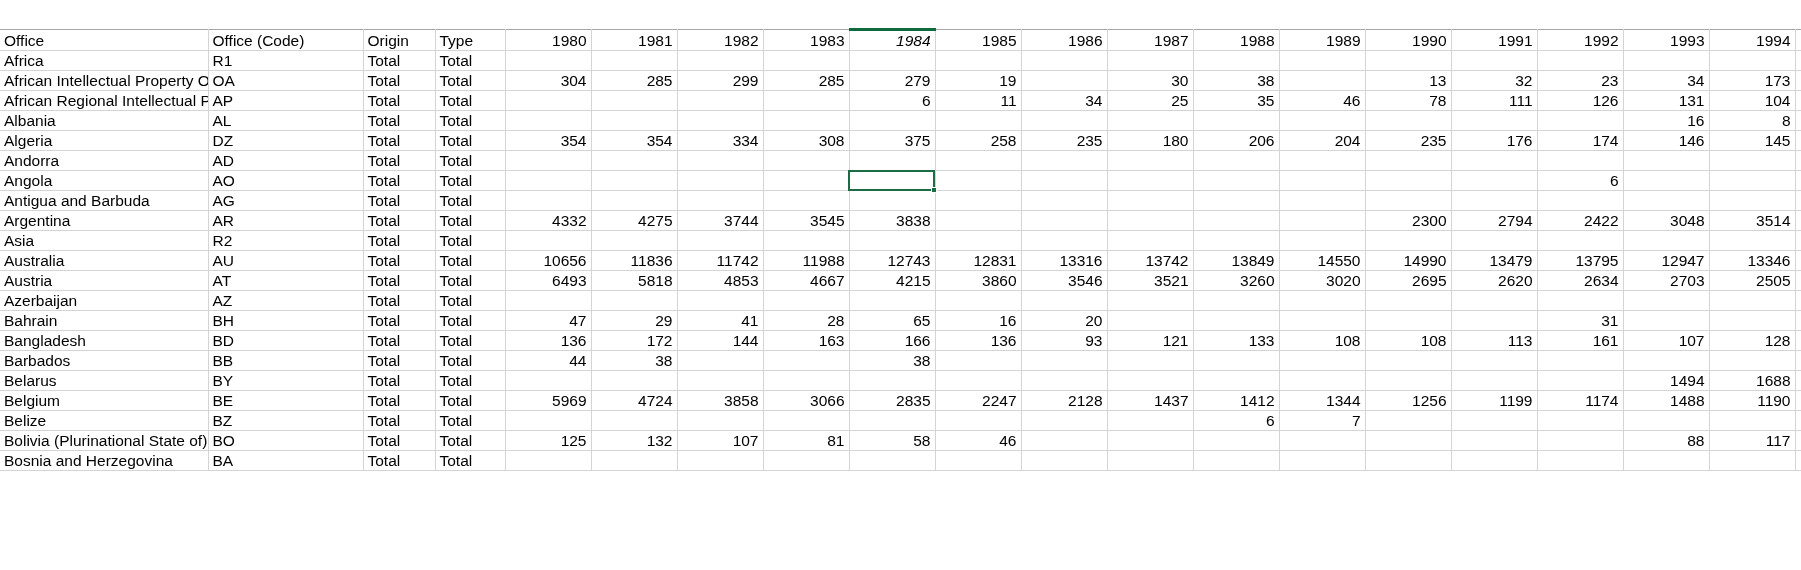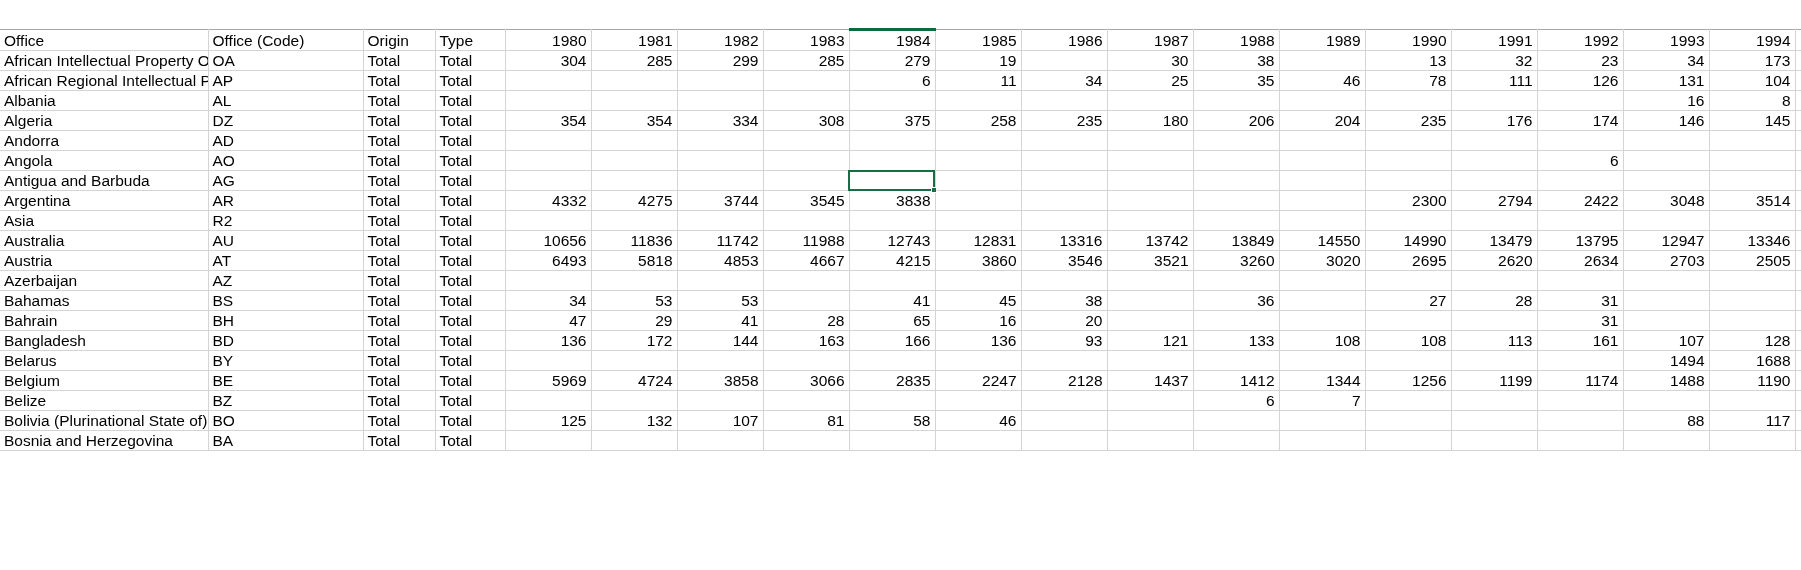--- a/index.html
+++ b/index.html
@@ -50,20 +50,21 @@
   }
   td.txt   { text-align: left;  }
   td.num   { text-align: right; }
   td.clip  { }
   td.tailcell { border-right: none; }
 
   
   td.col-selected {
     border-top: 3px solid #0d6a3d !important;
     padding-top: 0;
+    font-style: italic;
   }
 
   
   #active-cell {
     position: absolute;
     border: 2px solid #1b6b45;
     background: transparent;
     pointer-events: none;
     z-index: 6;
   }
@@ -135,20 +136,42 @@
           <td class="num">1990</td>
           <td class="num">1991</td>
           <td class="num">1992</td>
           <td class="num">1993</td>
           <td class="num">1994</td>
           <td class="tailcell"></td>
         </tr>
     </thead>
     <tbody id="table-body">
         <tr>
+          <td class="txt clip">Africa</td>
+          <td class="txt clip">R1</td>
+          <td class="txt clip">Total</td>
+          <td class="txt clip">Total</td>
+          <td class="num"></td>
+          <td class="num"></td>
+          <td class="num"></td>
+          <td class="num"></td>
+          <td class="num"></td>
+          <td class="num"></td>
+          <td class="num"></td>
+          <td class="num"></td>
+          <td class="num"></td>
+          <td class="num"></td>
+          <td class="num"></td>
+          <td class="num"></td>
+          <td class="num"></td>
+          <td class="num"></td>
+          <td class="num"></td>
+          <td class="tailcell"></td>
+        </tr>
+        <tr>
           <td class="txt clip">African Intellectual Property O</td>
           <td class="txt clip">OA</td>
           <td class="txt clip">Total</td>
           <td class="txt clip">Total</td>
           <td class="num">304</td>
           <td class="num">285</td>
           <td class="num">299</td>
           <td class="num">285</td>
           <td class="num">279</td>
           <td class="num">19</td>
@@ -399,42 +422,20 @@
           <td class="num"></td>
           <td class="num"></td>
           <td class="num"></td>
           <td class="num"></td>
           <td class="num"></td>
           <td class="num"></td>
           <td class="num"></td>
           <td class="tailcell"></td>
         </tr>
         <tr>
-          <td class="txt clip">Bahamas</td>
-          <td class="txt clip">BS</td>
-          <td class="txt clip">Total</td>
-          <td class="txt clip">Total</td>
-          <td class="num">34</td>
-          <td class="num">53</td>
-          <td class="num">53</td>
-          <td class="num"></td>
-          <td class="num">41</td>
-          <td class="num">45</td>
-          <td class="num">38</td>
-          <td class="num"></td>
-          <td class="num">36</td>
-          <td class="num"></td>
-          <td class="num">27</td>
-          <td class="num">28</td>
-          <td class="num">31</td>
-          <td class="num"></td>
-          <td class="num"></td>
-          <td class="tailcell"></td>
-        </tr>
-        <tr>
           <td class="txt clip">Bahrain</td>
           <td class="txt clip">BH</td>
           <td class="txt clip">Total</td>
           <td class="txt clip">Total</td>
           <td class="num">47</td>
           <td class="num">29</td>
           <td class="num">41</td>
           <td class="num">28</td>
           <td class="num">65</td>
           <td class="num">16</td>
@@ -465,20 +466,42 @@
           <td class="num">133</td>
           <td class="num">108</td>
           <td class="num">108</td>
           <td class="num">113</td>
           <td class="num">161</td>
           <td class="num">107</td>
           <td class="num">128</td>
           <td class="tailcell"></td>
         </tr>
         <tr>
+          <td class="txt clip">Barbados</td>
+          <td class="txt clip">BB</td>
+          <td class="txt clip">Total</td>
+          <td class="txt clip">Total</td>
+          <td class="num">44</td>
+          <td class="num">38</td>
+          <td class="num"></td>
+          <td class="num"></td>
+          <td class="num">38</td>
+          <td class="num"></td>
+          <td class="num"></td>
+          <td class="num"></td>
+          <td class="num"></td>
+          <td class="num"></td>
+          <td class="num"></td>
+          <td class="num"></td>
+          <td class="num"></td>
+          <td class="num"></td>
+          <td class="num"></td>
+          <td class="tailcell"></td>
+        </tr>
+        <tr>
           <td class="txt clip">Belarus</td>
           <td class="txt clip">BY</td>
           <td class="txt clip">Total</td>
           <td class="txt clip">Total</td>
           <td class="num"></td>
           <td class="num"></td>
           <td class="num"></td>
           <td class="num"></td>
           <td class="num"></td>
           <td class="num"></td>

